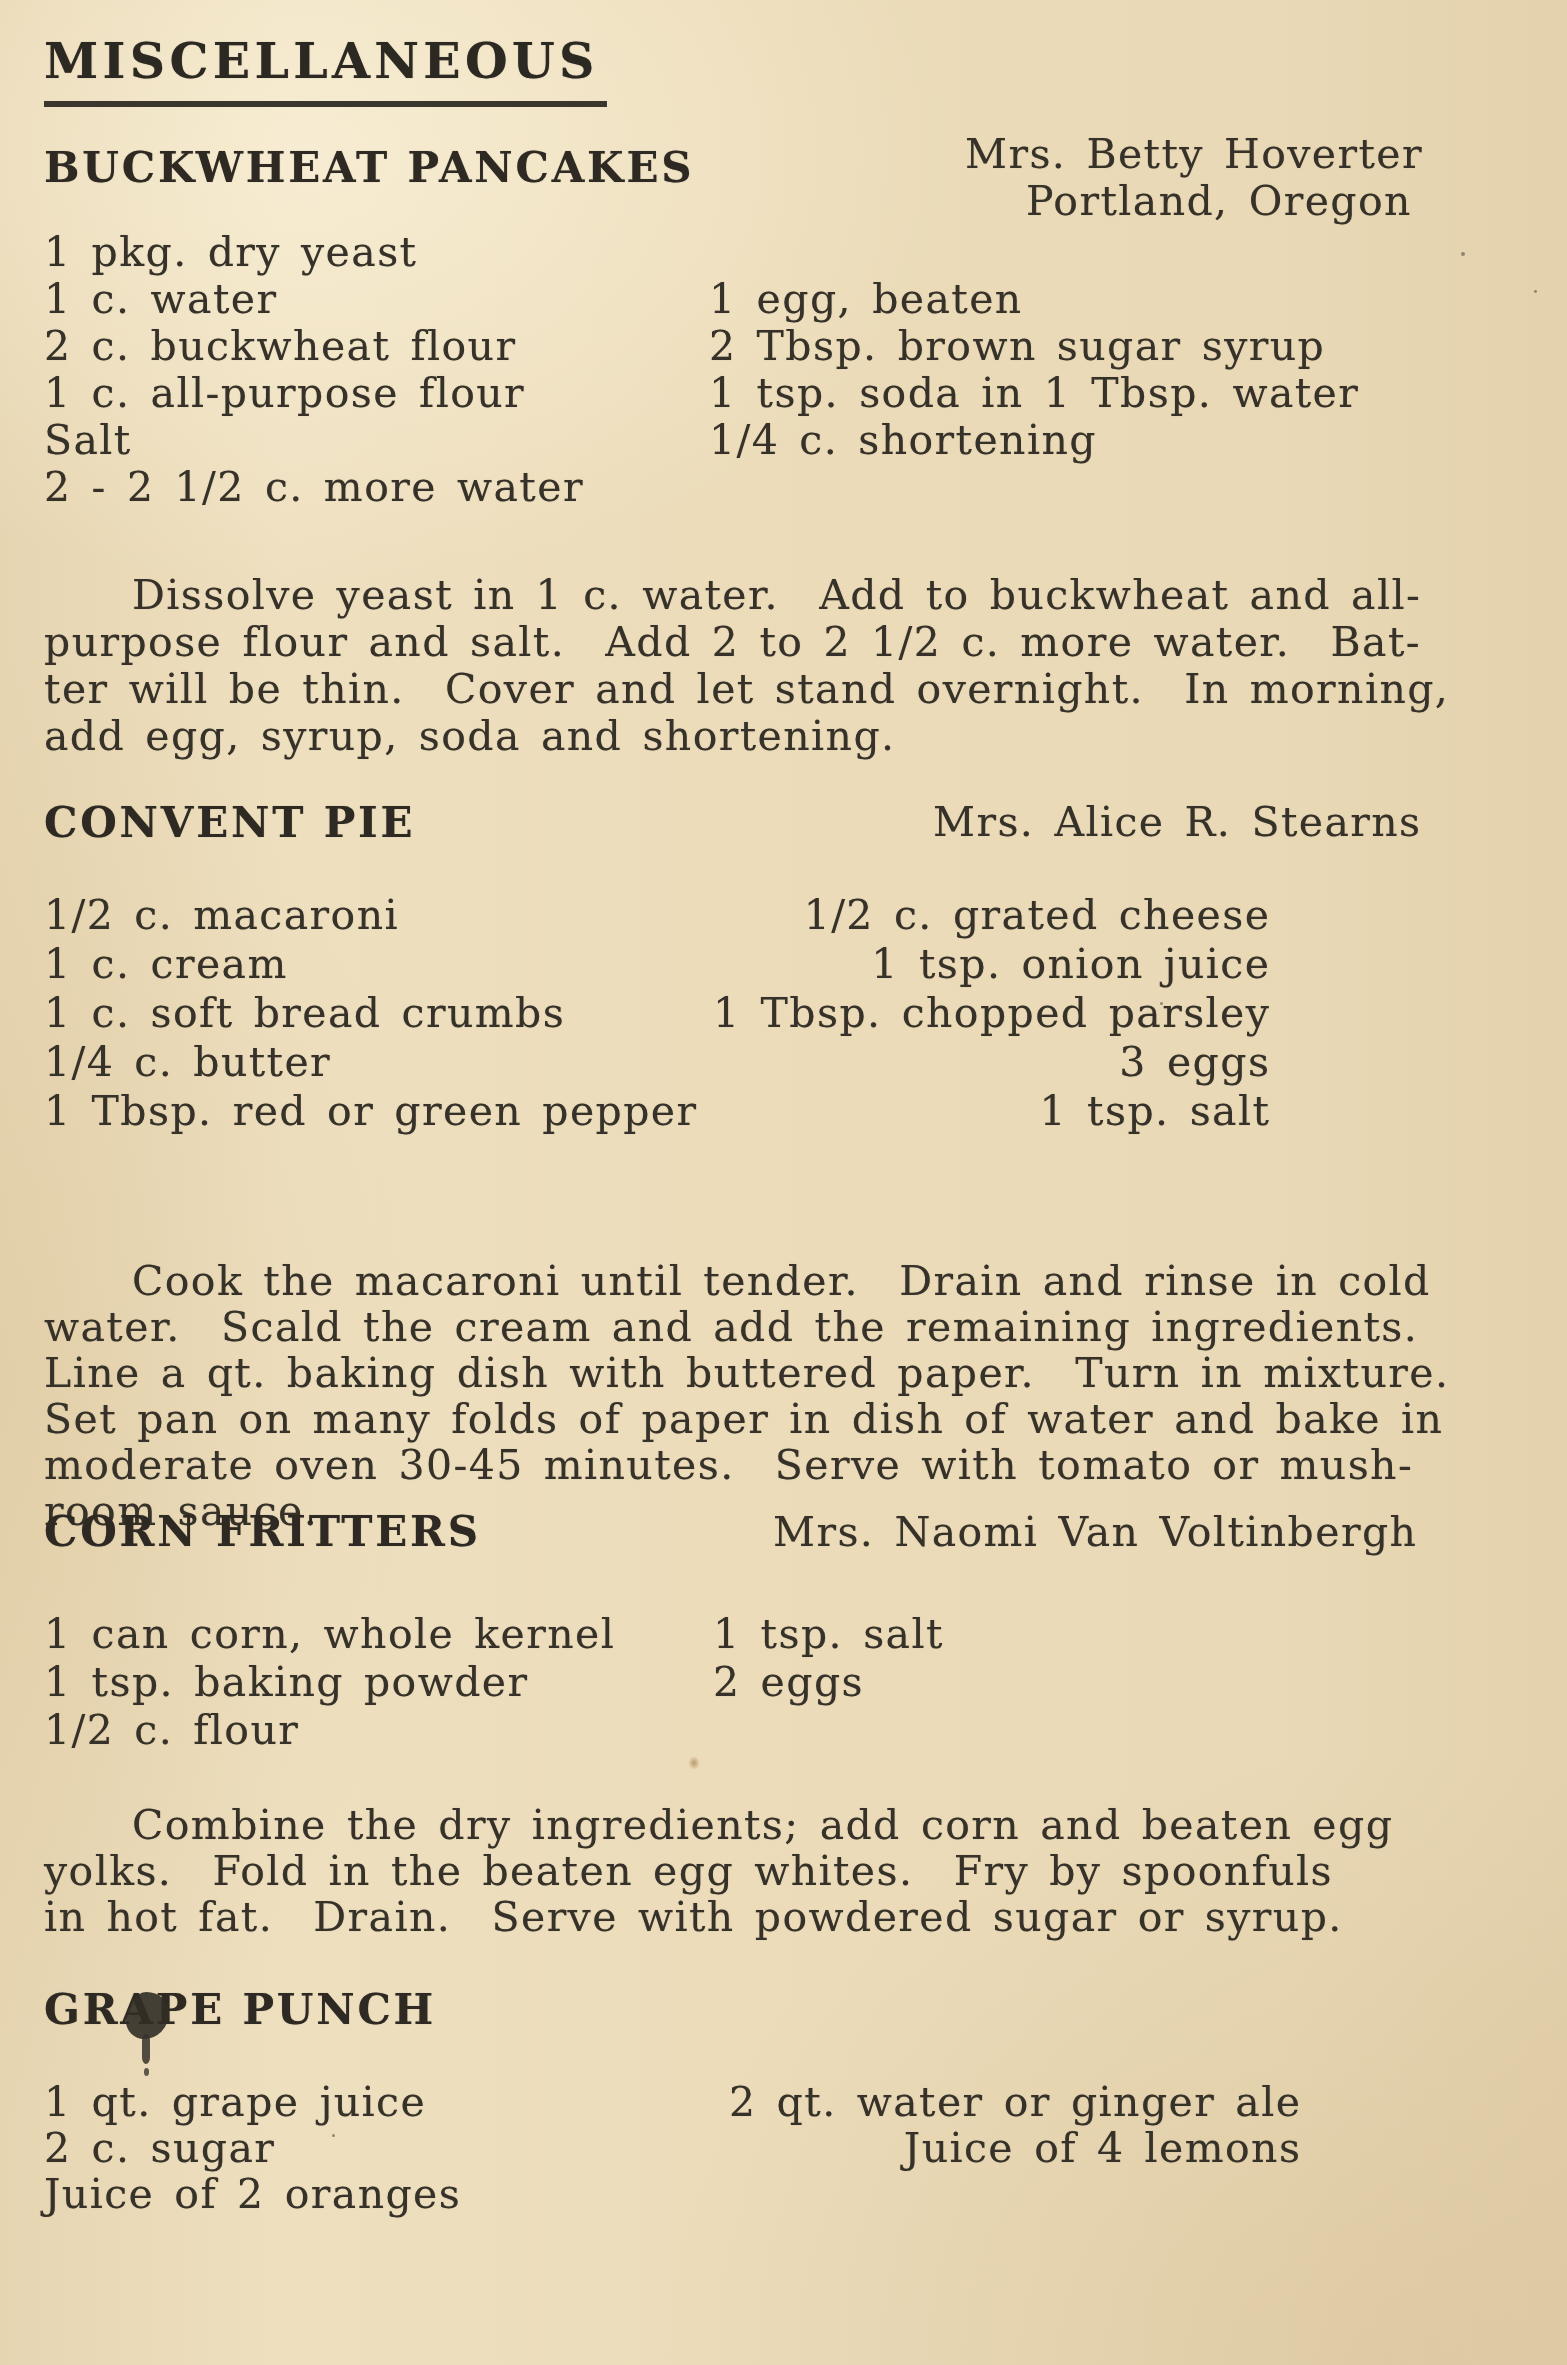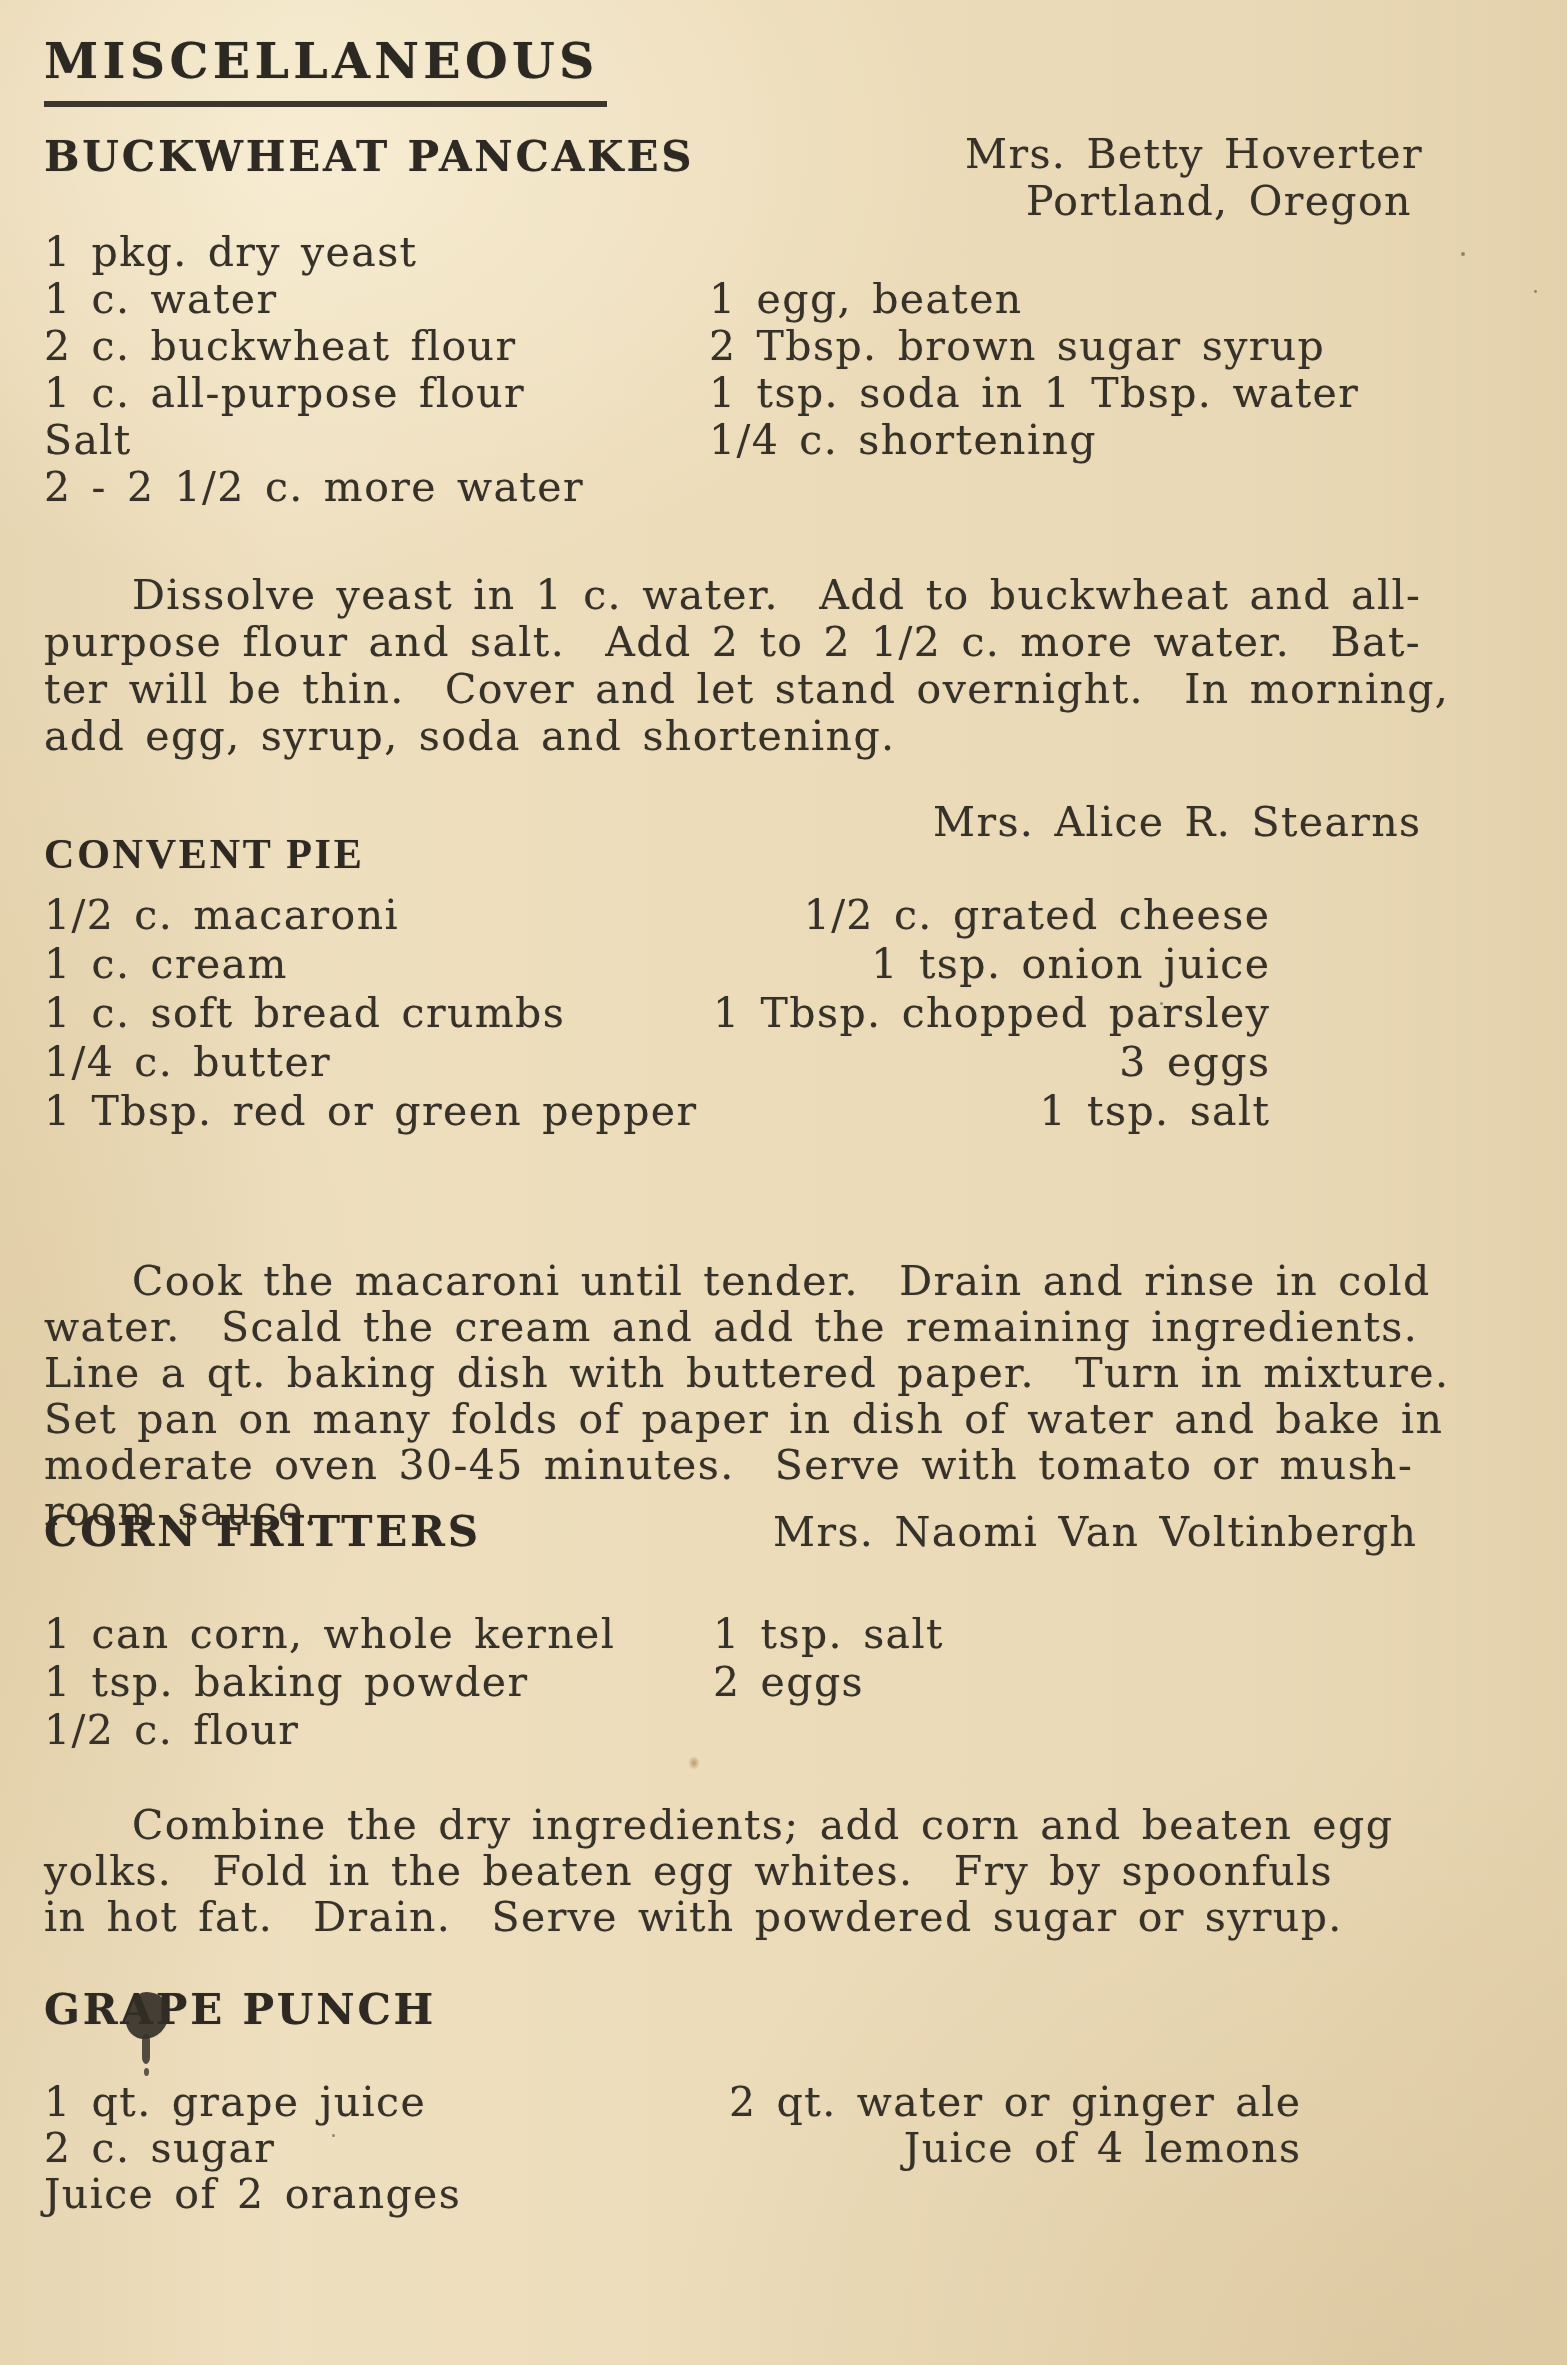--- a/index.html
+++ b/index.html
@@ -42,29 +42,29 @@
     font-weight: bold;
     letter-spacing: 4.3px;
     color: #2c2822;
     text-shadow: 0 0 0.9px rgba(40,36,28,0.5);
     display: inline-block;
     border-bottom: 6.6px solid #3b372e;
     padding-bottom: 11.4px;
     padding-right: 8.5px;
     white-space: pre;
   }
-  #r1-title { left: 44px;  top: 133px; }
+  #r1-title { left: 44px;  top: 144px; }
   #r1-attr  { left: 965px; top: 131px; }
   #r1-attr .attr-line2 { padding-left: 61px; }
   #r1-ing-left  { left: 44px;   top: 229px; }
   #r1-ing-right { left: 709px; top: 276px; }
   #r1-para { left: 44px; top: 560px; margin-top: 12px; }
   #r1-para .first { padding-left: 88px; }
 
-  #r2-title { left: 44px;   top: 831px; font-family: Liberation Serif, serif; }
+  #r2-title { left: 44px;   top: 799px; }
   #r2-attr  { left: 933px; top: 799px; }
   #r2-ing-left  { left: 44px;   top: 891px; line-height: 49px; }
   #r2-ing-right { left: 713px; top: 891px; line-height: 49px; text-align: right; }
   #r2-para { left: 44px; top: 1258px; line-height: 46px; }
   #r2-para .first { padding-left: 88px; }
 
   #r3-title { left: 44px;   top: 1508px; }
   #r3-attr  { left: 773px; top: 1509px; }
   #r3-ing-left  { left: 44px;   top: 1610px; line-height: 48px; }
   #r3-ing-right { left: 713px; top: 1610px; line-height: 48px; }

